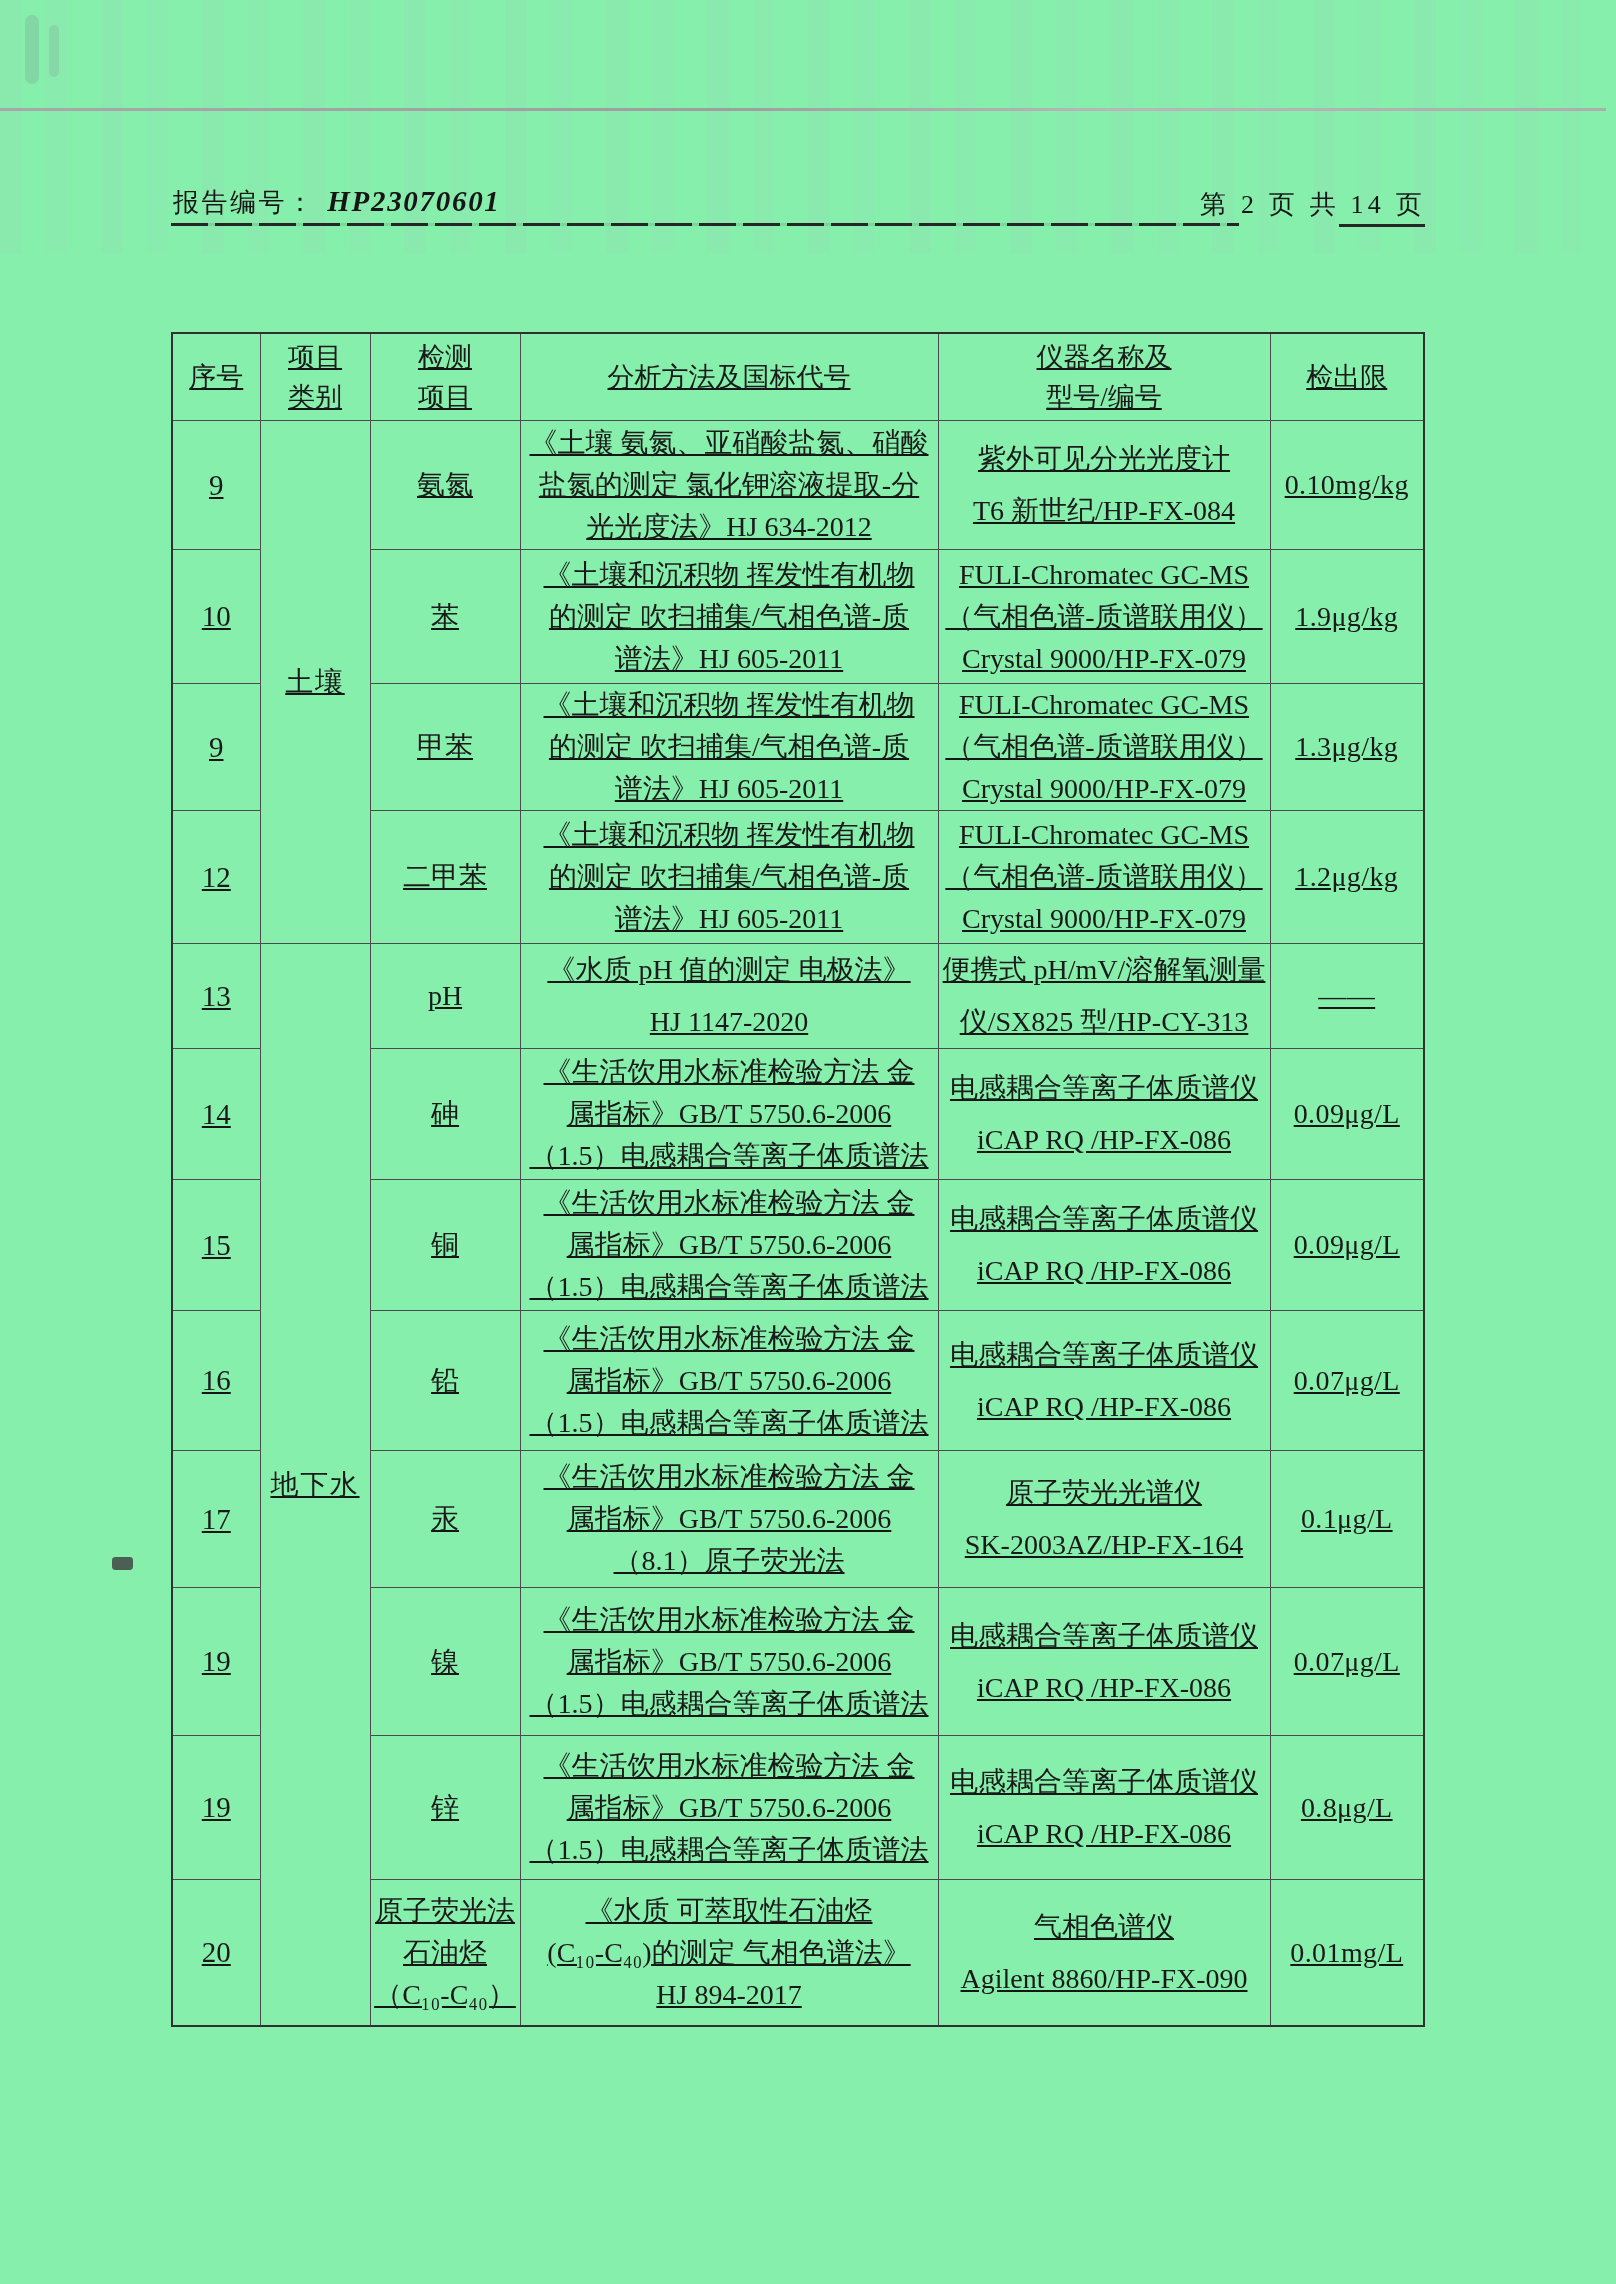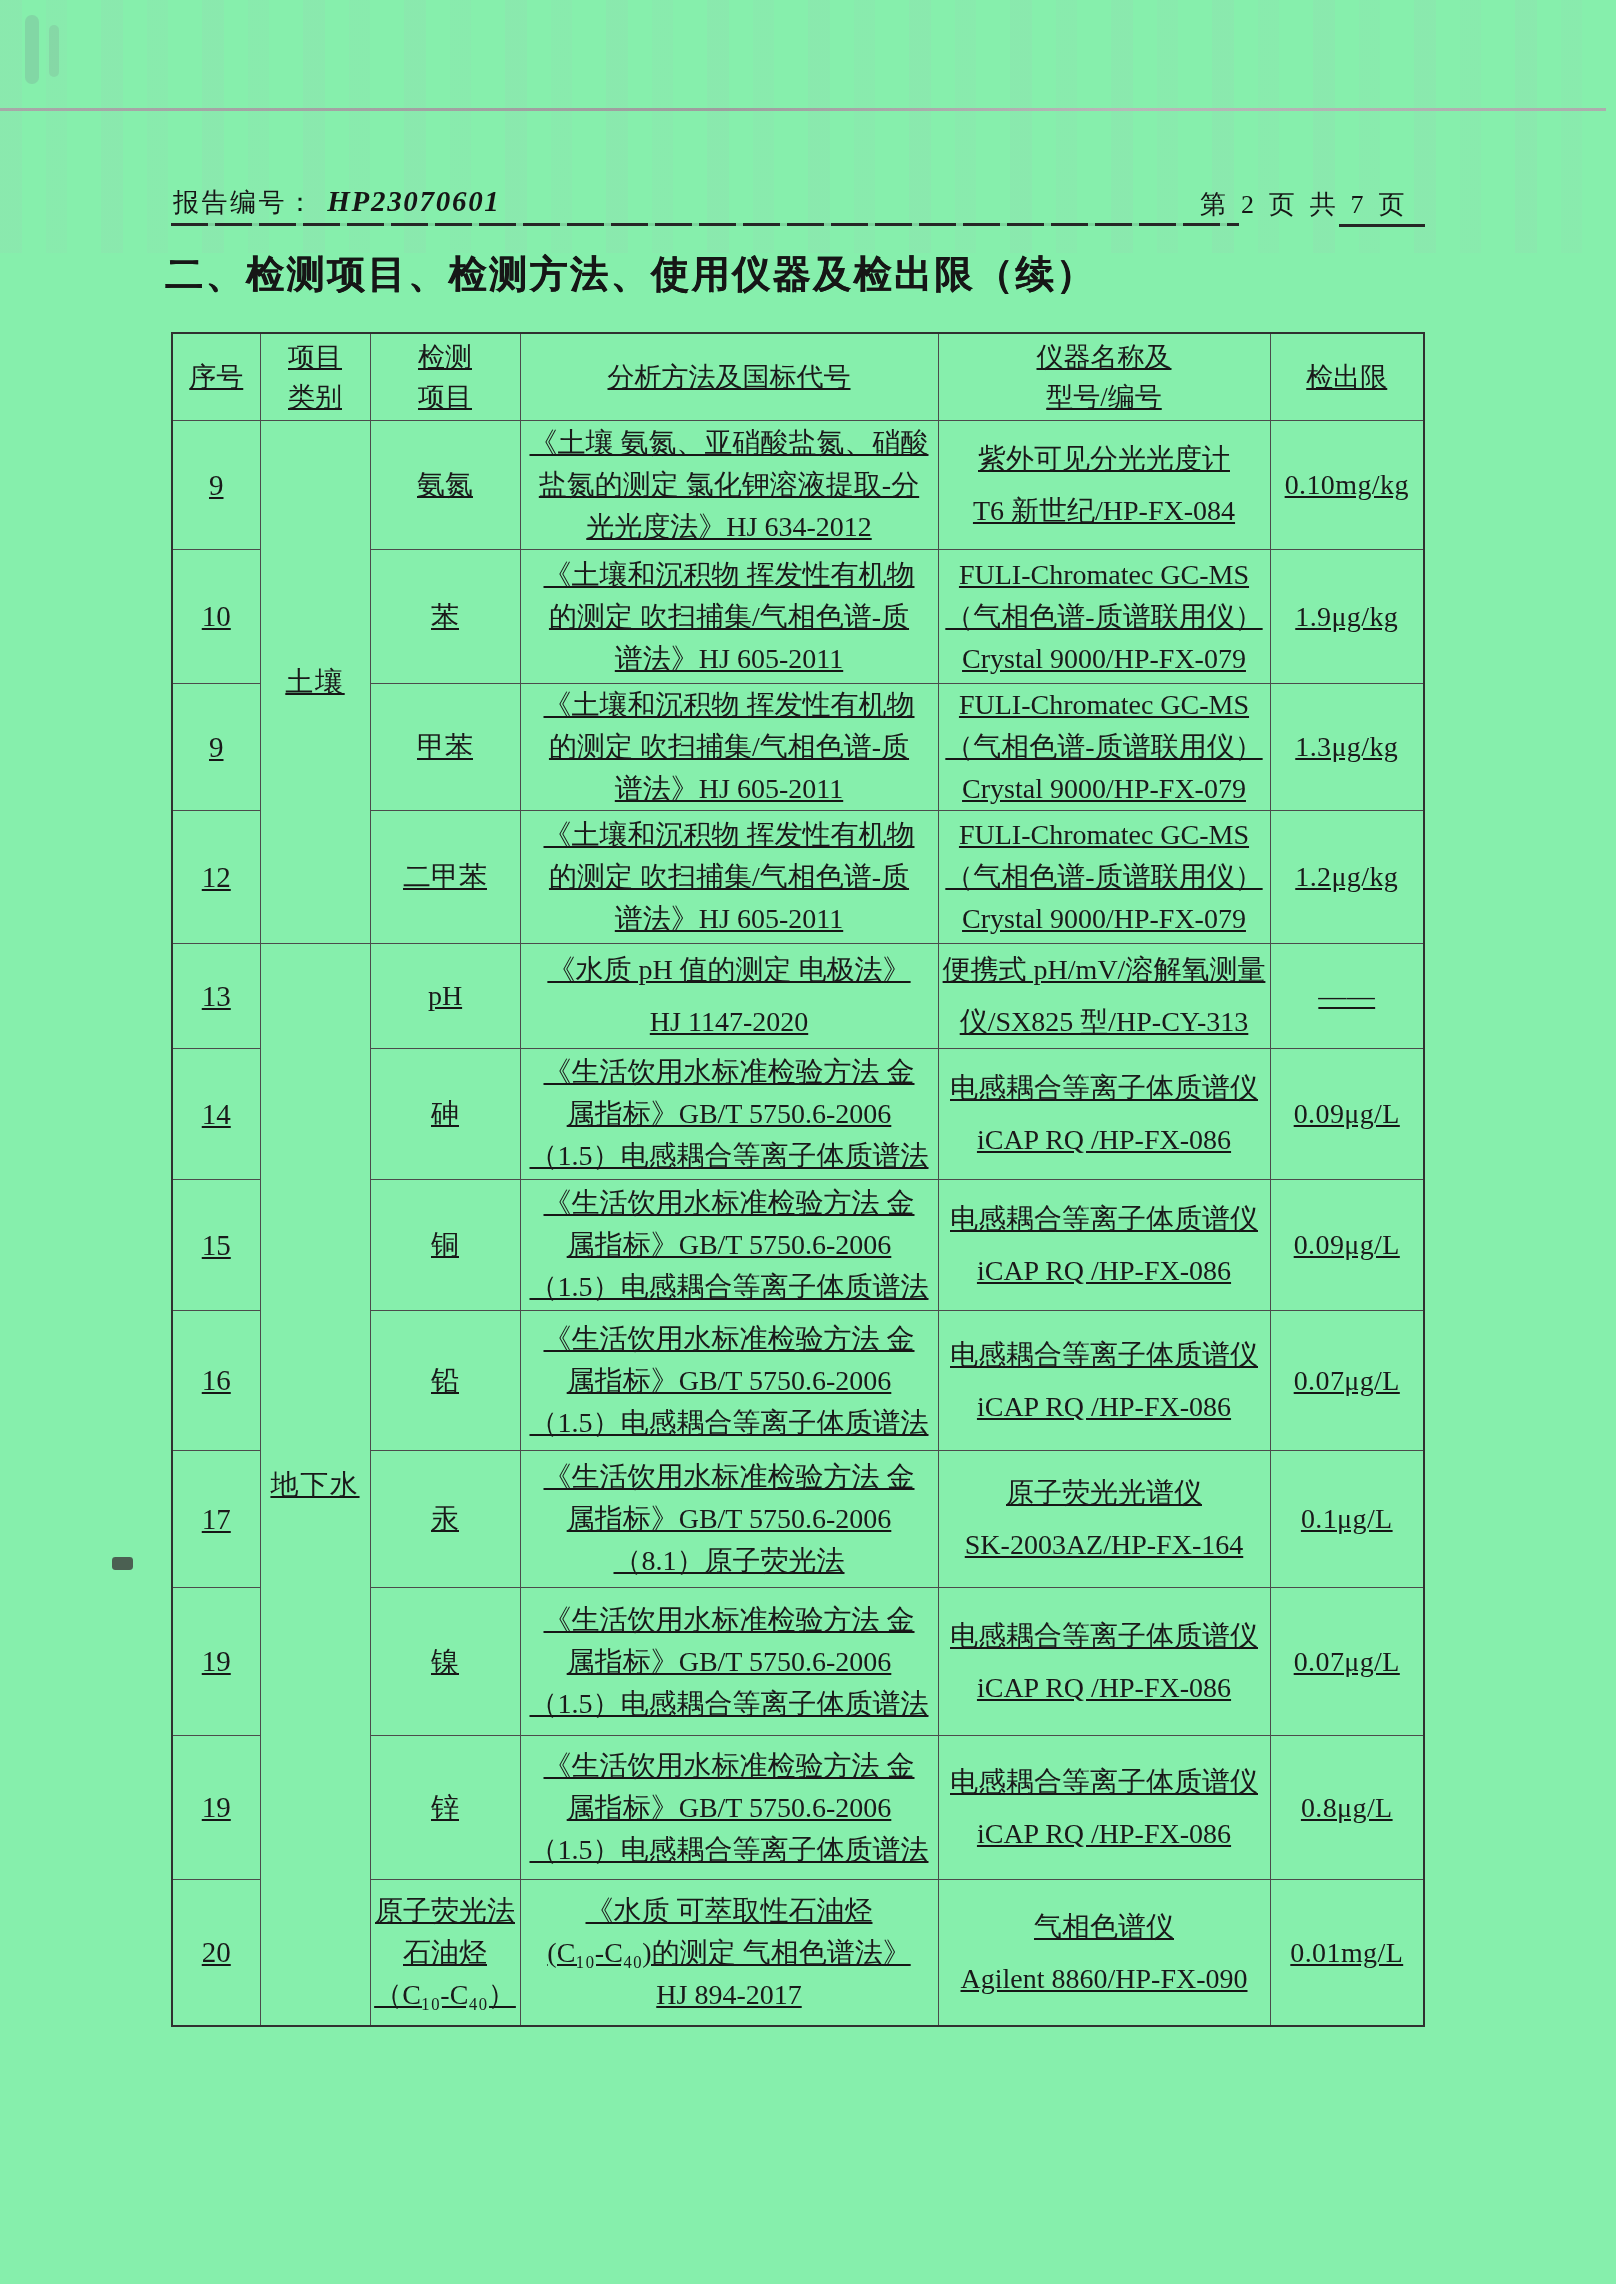--- a/index.html
+++ b/index.html
@@ -86,26 +86,25 @@
   <div class="scan-streaks"></div>
   <div class="streak-a"></div>
   <div class="streak-b"></div>
   <div class="scan-line"></div>
   <div class="border-smudge"></div>
 
   <div class="report-no">
     <span class="label">报告编号：</span><span class="value">HP23070601</span>
   </div>
 
-  <div class="page-indicator">第 2 页 共 7 页</div>
+  <div class="page-indicator">第 2 页 共 14 页</div>
 
   <div class="rule-dashed"></div>
   <div class="rule-solid"></div>
 
-  <div class="section-title">二、检测项目、检测方法、使用仪器及检出限（续）</div>
 
   <table class="report">
     <colgroup>
       <col style="width:88px">
         <col style="width:110px">
         <col style="width:150px">
       <col style="width:418px">
         <col style="width:332px">
         <col style="width:154px">
     </colgroup>

